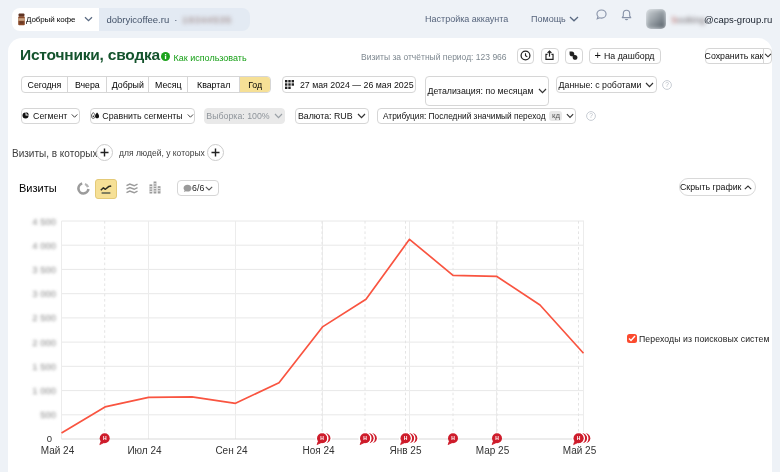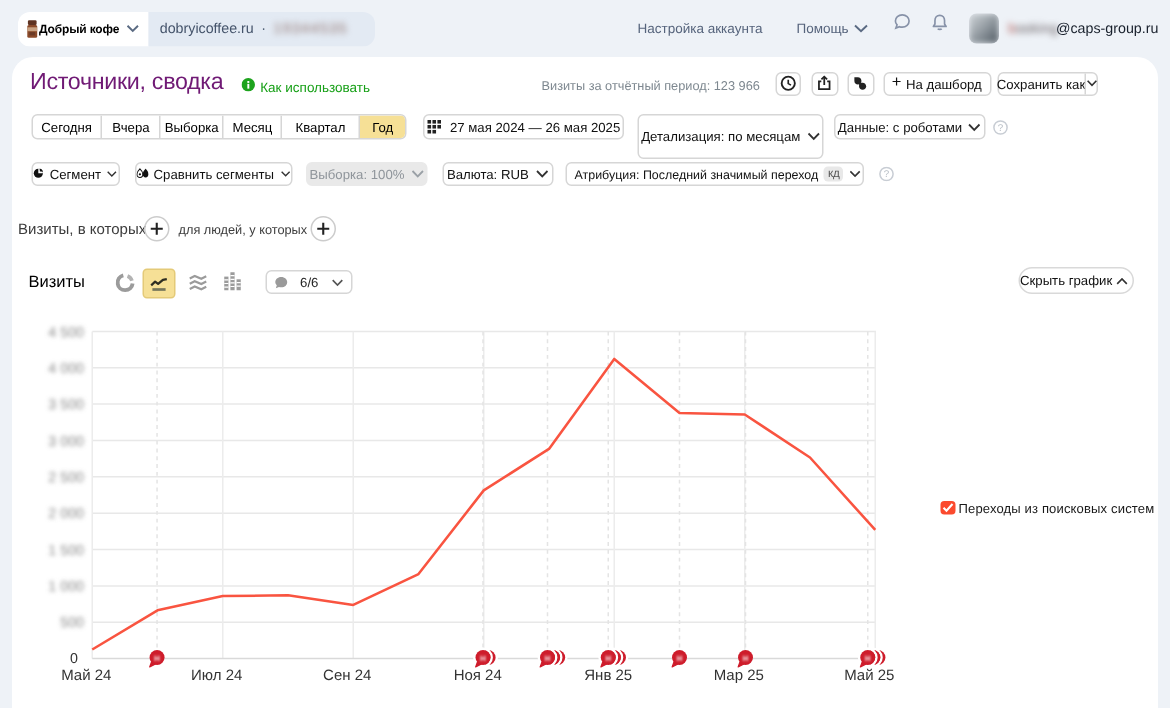--- a/index.html
+++ b/index.html
@@ -14,21 +14,21 @@
 <body style="filter:blur(0.5px)">
 
 <div class="abs" style="left:12px;top:7.5px;height:23px;display:flex;border-radius:8px;overflow:hidden">
   <div style="background:#fff;display:flex;align-items:center;padding:0 6px 0 5px;width:86.5px">
     <svg width="9" height="13" viewBox="0 0 9 13" style="filter:blur(0.5px)">
         <rect x="1.6" y="0.5" width="5.8" height="3.2" rx="0.8" fill="#5f3322"></rect>
         <rect x="1.2" y="3.6" width="6.6" height="8.6" rx="1" fill="#8a4a2a"></rect>
         <rect x="1.2" y="5.2" width="6.6" height="2.6" fill="#c9a384"></rect>
         <rect x="2.6" y="8.4" width="3.8" height="2.2" fill="#6b3a26"></rect>
       </svg>
-    <span style="font-size:8px;font-weight:700;color:#000;margin-left:0;letter-spacing:-0.1px">Добрый кофе</span>
+    <span style="font-size:8px;font-weight:400;color:#000;margin-left:0;letter-spacing:-0.1px">Добрый кофе</span>
     <svg width="9" height="6" viewBox="0 0 9 6" style="margin-left:auto">
         <path d="M1 1.2 L4.5 4.6 L8 1.2" stroke="#5a6a82" stroke-width="1.3" fill="none"></path>
       </svg>
   </div>
   <div style="background:#e3eaf3;display:flex;align-items:center;padding:0 8px;width:151.5px">
     <span style="font-size:9.5px;color:#44536a">dobryicoffee.ru</span>
     <span style="font-size:9.5px;color:#44536a;margin:0 5px">·</span>
     <span class="blur2" style="font-size:9.5px;color:#8d6f6a;letter-spacing:0.9px">19344535</span>
   </div>
 </div>
@@ -46,21 +46,21 @@
     <path d="M5 12.6 C5.3 13.5 7.7 13.5 8 12.6" stroke="#8792a8" stroke-width="1.4" fill="none"></path>
   </svg>
 <div class="abs" style="left:646px;top:9px;width:20px;height:20px;border-radius:5px;overflow:hidden">
     <div style="width:100%;height:100%;background:linear-gradient(135deg,#cfd4d8 0%,#9aa2a8 45%,#6f7880 75%,#4a525a 100%);filter:blur(2px)"></div>
   </div>
 <span class="abs blur2" style="left:672px;top:13.5px;font-size:9.5px;color:#6a6266"><span style="color:#b05a55">b</span>ooking</span>
 <span class="abs" style="left:704px;top:13.5px;font-size:9.5px;font-weight:400;color:#18202c">@caps-group.ru</span>
 
 <div class="card"></div>
 
-<span class="abs" style="left:20px;top:46px;font-size:15.5px;font-weight:400;color:#701a75;letter-spacing:-0.2px">Источники, сводка</span>
+<span class="abs" style="left:20px;top:46px;font-size:15.5px;font-weight:700;color:#14532d;letter-spacing:-0.2px">Источники, сводка</span>
 <svg class="abs" style="left:161px;top:52px" width="9" height="9" viewBox="0 0 9 9">
     <circle cx="4.5" cy="4.5" r="4.5" fill="#1da31d"></circle>
     <rect x="3.9" y="2" width="1.3" height="1.3" fill="#fff"></rect>
     <rect x="3.9" y="3.9" width="1.3" height="3.2" fill="#fff"></rect>
   </svg>
 <span class="abs" style="left:173.5px;top:52.5px;font-size:9px;color:#17a017">Как использовать</span>
 <span class="abs" style="left:361px;top:52px;font-size:8.5px;color:#7e8890">Визиты за отчётный период: 123 966</span>
 
 <div class="btn" style="left:516.5px;top:47.5px;width:17px;height:16px">
     <svg width="11" height="11" viewBox="0 0 14 14">
@@ -75,33 +75,33 @@
       <path d="M4.6 3.8 L7 1.4 L9.4 3.8" fill="none" stroke="#222" stroke-width="1.5"></path>
     </svg>
   </div>
 <div class="btn" style="left:565px;top:47.5px;width:17.5px;height:16px">
     <svg width="11" height="11" viewBox="0 0 14 14">
       <path d="M5 2 C6.7 2 8 3.3 8 5 C8 6.7 6.7 8 5 8 C3.3 8 2 6.7 2 5 L2 2 Z" fill="#222"></path>
       <path d="M9 6.5 C10.7 6.5 12 7.8 12 9.5 C12 11.2 10.7 12.5 9 12.5 C7.3 12.5 6 11.2 6 9.5 L6 6.5 Z" fill="#222"></path>
     </svg>
   </div>
 <div class="btn" style="left:588.5px;top:47.5px;width:72px;height:16px"><span style="font-size:11px;margin-right:3px;font-weight:400;margin-top:-1px">+</span>На дашборд</div>
-<div class="btn" style="left:665px;top:47.5px;width:67px;height:16px;padding:0">
+<div class="btn" style="left:705px;top:47.5px;width:67px;height:16px;padding:0">
     <span style="flex:1;text-align:center">Сохранить как</span>
     <div style="width:19.5px;height:100%;border-left:1px solid #d6d6d6;display:flex;align-items:center;justify-content:center">
       <svg width="8" height="5" viewBox="0 0 9 6">
         <path d="M1 1 L4.5 4.6 L8 1" stroke="#333" stroke-width="1.3" fill="none"></path>
       </svg>
     </div>
   </div>
 
 <div class="abs" style="left:20.5px;top:76px;height:17px;display:flex;border:1px solid #d6d6d6;border-radius:4px;overflow:hidden;background:#fff">
   <div style="width:46.8px;border-right:1px solid #d6d6d6;display:flex;align-items:center;justify-content:center;font-size:8.8px">Сегодня</div>
   <div style="width:39px;border-right:1px solid #d6d6d6;display:flex;align-items:center;justify-content:center;font-size:8.8px">Вчера</div>
-  <div style="width:42px;border-right:1px solid #d6d6d6;display:flex;align-items:center;justify-content:center;font-size:8.8px">Выборка</div>
+  <div style="width:42px;border-right:1px solid #d6d6d6;display:flex;align-items:center;justify-content:center;font-size:8.8px">Добрый</div>
   <div style="width:39px;border-right:1px solid #d6d6d6;display:flex;align-items:center;justify-content:center;font-size:8.8px">Месяц</div>
   <div style="width:51.7px;border-right:1px solid #d6d6d6;display:flex;align-items:center;justify-content:center;font-size:8.8px">Квартал</div>
   <div style="width:30.4px;display:flex;align-items:center;justify-content:center;font-size:8.8px;background:#f6e096">Год</div>
 </div>
 <div class="btn" style="left:281.5px;top:76px;width:134.5px;height:17px">
   <svg width="11" height="11" viewBox="0 0 11 11" style="margin-right:5px">
       <g fill="#222">
         <rect x="1" y="1" width="2.4" height="2.4"></rect>
         <rect x="4.3" y="1" width="2.4" height="2.4"></rect>
         <rect x="7.6" y="1" width="2.4" height="2.4"></rect>
@@ -190,21 +190,21 @@
       <rect x="0.5" y="3.4" width="2.8" height="9.1"></rect>
       <rect x="4.6" y="0.5" width="2.8" height="12"></rect>
       <rect x="8.7" y="5.2" width="2.8" height="7.3"></rect>
     </g>
     <g stroke="#fff" stroke-width="0.8">
       <path d="M0.5 5.6 L3.3 5.6 M0.5 8 L3.3 8 M0.5 10.4 L3.3 10.4"></path>
       <path d="M4.6 2.8 L7.4 2.8 M4.6 5.2 L7.4 5.2 M4.6 7.6 L7.4 7.6 M4.6 10 L7.4 10"></path>
       <path d="M8.7 7.4 L11.5 7.4 M8.7 9.8 L11.5 9.8"></path>
     </g>
   </svg>
-<div class="btn" style="left:176.7px;top:180.4px;width:58px;height:16px;padding:0 5px;justify-content:space-between">
+<div class="btn" style="left:176.7px;top:180.4px;width:42px;height:16px;padding:0 5px;justify-content:space-between">
     <svg width="9" height="9" viewBox="0 0 10 10">
       <path d="M5 0.8 C7.6 0.8 9.4 2.5 9.4 4.6 C9.4 6.7 7.6 8.4 5 8.4 C4.4 8.4 3.8 8.3 3.3 8.1 L1 9 L1.7 6.9 C1 6.2 0.6 5.4 0.6 4.6 C0.6 2.5 2.4 0.8 5 0.8 Z" fill="#9a9a9a"></path>
     </svg>
     <span style="font-size:8.8px;color:#222">6/6</span>
     <svg width="8" height="5" viewBox="0 0 8 5">
       <path d="M0.8 0.8 L4 4 L7.2 0.8" stroke="#555" stroke-width="1.1" fill="none"></path>
     </svg>
   </div>
 <div class="abs" style="left:679px;top:178px;width:77px;height:18px;border:1px solid #d9d9d9;border-radius:9px;display:flex;align-items:center;justify-content:flex-start;font-size:8.8px;color:#111;background:#fff;white-space:nowrap">Скрыть график<svg width="8" height="5" viewBox="0 0 8 5" style="margin-left:3px">
       <path d="M0.8 4.2 L4 1 L7.2 4.2" stroke="#333" stroke-width="1.1" fill="none"></path>

